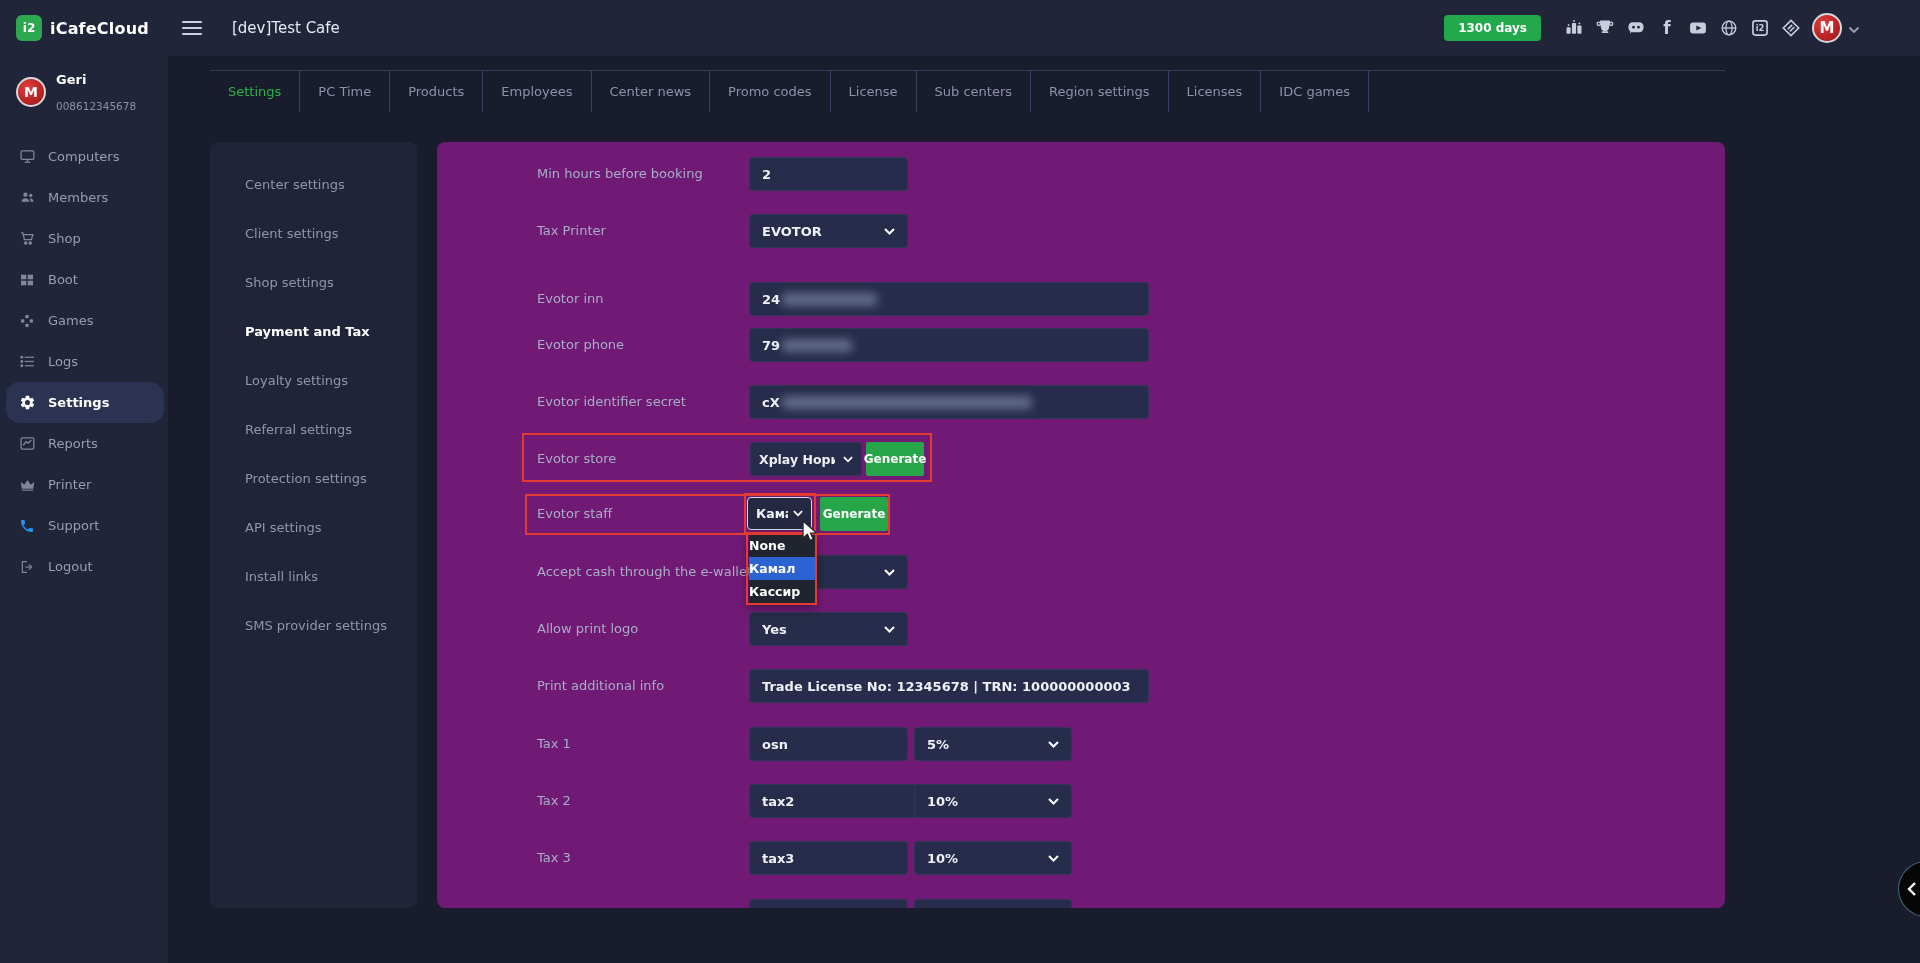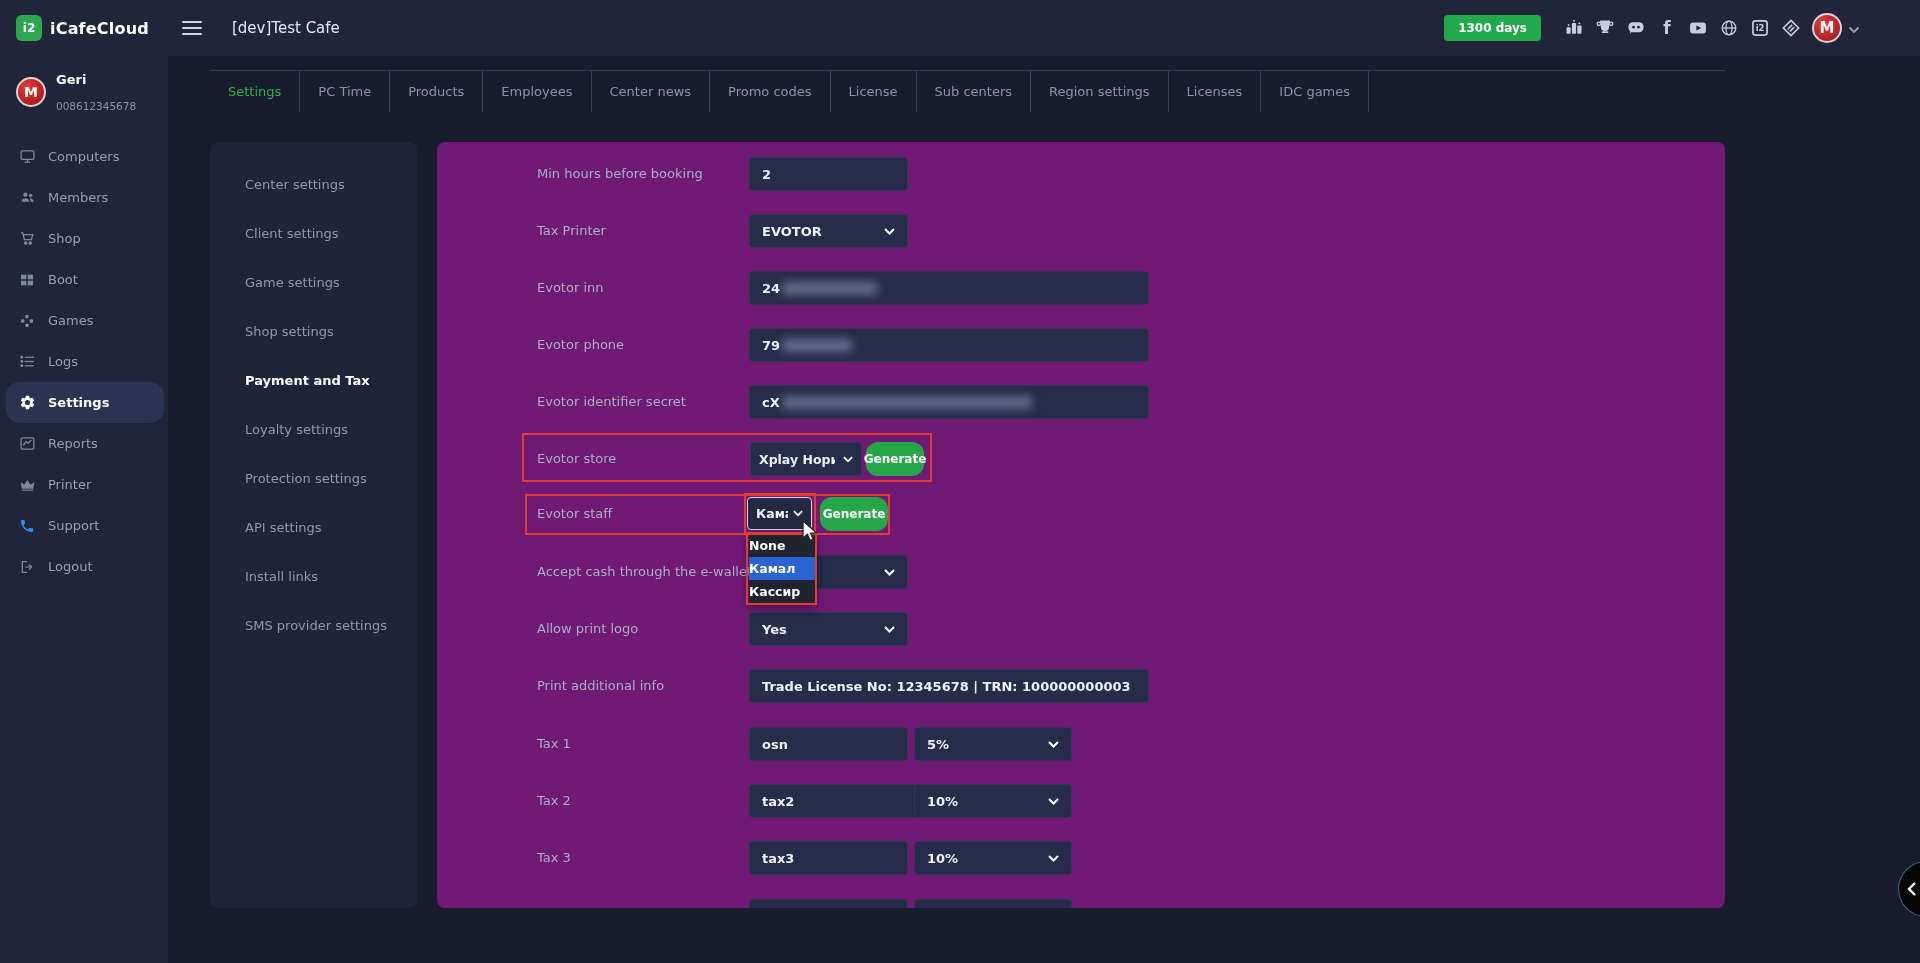--- a/index.html
+++ b/index.html
@@ -48,21 +48,21 @@
   .submenu-item{height:49px;line-height:49px;padding-left:35px;color:#8f96ae;font-size:13px;cursor:pointer;white-space:nowrap;}
   .submenu-item.active{color:#ffffff;font-weight:bold;}
   .formpanel{position:absolute;left:437px;top:142px;width:1288px;height:766px;background:#701a75;border-radius:8px;overflow:hidden;z-index:2;}
   .frow{position:absolute;left:0;width:100%;height:34px;}
   .flabel{position:absolute;left:100px;top:0;height:34px;line-height:34px;color:#a7aec5;font-size:13px;white-space:nowrap;}
   .ctl{position:absolute;top:0;height:34px;box-sizing:border-box;background:#262c49;border:1px solid #303754;border-radius:4px;color:#eef1f8;font-size:13px;font-weight:600;display:flex;align-items:center;padding:0 12px;cursor:text;}
   .sel{cursor:pointer;}
   .sel .selval{flex:1;white-space:nowrap;overflow:hidden;}
   .sel .chev{margin-left:8px;flex:none;display:flex;}
   .blurmask{display:inline-block;height:13px;border-radius:3px;background:rgba(150,160,195,.55);filter:blur(5px);margin-left:2px;}
-  .genbtn{position:absolute;top:0;height:34px;background:#26a649;border:none;border-radius:12px;color:#fff;font-weight:bold;font-size:12px;display:flex;align-items:center;justify-content:center;cursor:pointer;font-family:inherit;}
+  .genbtn{position:absolute;top:0;height:34px;background:#26a649;border:none;border-radius:2px;color:#fff;font-weight:bold;font-size:12px;display:flex;align-items:center;justify-content:center;cursor:pointer;font-family:inherit;}
   
   .staff-sel{border:1px solid #cfd6e6;background:#242941;height:33px;padding:0 8px;}
   
   .dropdown{position:absolute;left:749px;top:534px;width:66px;z-index:50;background:#20242f;box-shadow:0 4px 10px rgba(0,0,0,.5);}
   .dd-opt{height:23px;display:flex;align-items:center;color:#fff;font-size:12.5px;font-weight:bold;cursor:pointer;white-space:nowrap;}
   .dd-opt.selected{background:#2b63d3;}
   
   .ann{position:absolute;border:2px solid #e23c32;box-sizing:border-box;z-index:60;pointer-events:none;}
   
   .cursor{position:absolute;left:800px;top:520px;z-index:70;pointer-events:none;}
@@ -286,24 +286,24 @@
   <div class="tab">Sub centers</div>
   <div class="tab">Region settings</div>
   <div class="tab">Licenses</div>
   <div class="tab">IDC games</div>
 </div>
 
 <div class="submenu">
   <div style="height:18px"></div>
   <div class="submenu-item">Center settings</div>
   <div class="submenu-item">Client settings</div>
-  <div class="submenu-item">Game settings</div>
   <div class="submenu-item">Shop settings</div>
   <div class="submenu-item active">Payment and Tax</div>
   <div class="submenu-item">Loyalty settings</div>
+  <div class="submenu-item">Referral settings</div>
   <div class="submenu-item">Protection settings</div>
   <div class="submenu-item">API settings</div>
   <div class="submenu-item">Install links</div>
   <div class="submenu-item">SMS provider settings</div>
 </div>
 
 <div class="formpanel">
 
   <div class="frow" style="top:15px">
     <div class="flabel">Min hours before booking</div>
@@ -317,21 +317,21 @@
     <div class="ctl sel" style="left:312px;width:159px">
       <span class="selval">EVOTOR</span>
       <span class="chev">
           <svg width="11" height="7" viewBox="0 0 11 7" fill="none" stroke="#fff" stroke-width="2">
             <polyline points="1,1 5.5,5.5 10,1"></polyline>
           </svg>
         </span>
     </div>
   </div>
 
-  <div class="frow" style="top:129px">
+  <div class="frow" style="top:140px">
     <div class="flabel">Evotor inn</div>
     <div class="ctl" style="left:312px;width:400px">
         <span>24</span>
         <span class="blurmask" style="width:95px"></span>
       </div>
   </div>
 
   <div class="frow" style="top:186px">
     <div class="flabel">Evotor phone</div>
     <div class="ctl" style="left:312px;width:400px">

